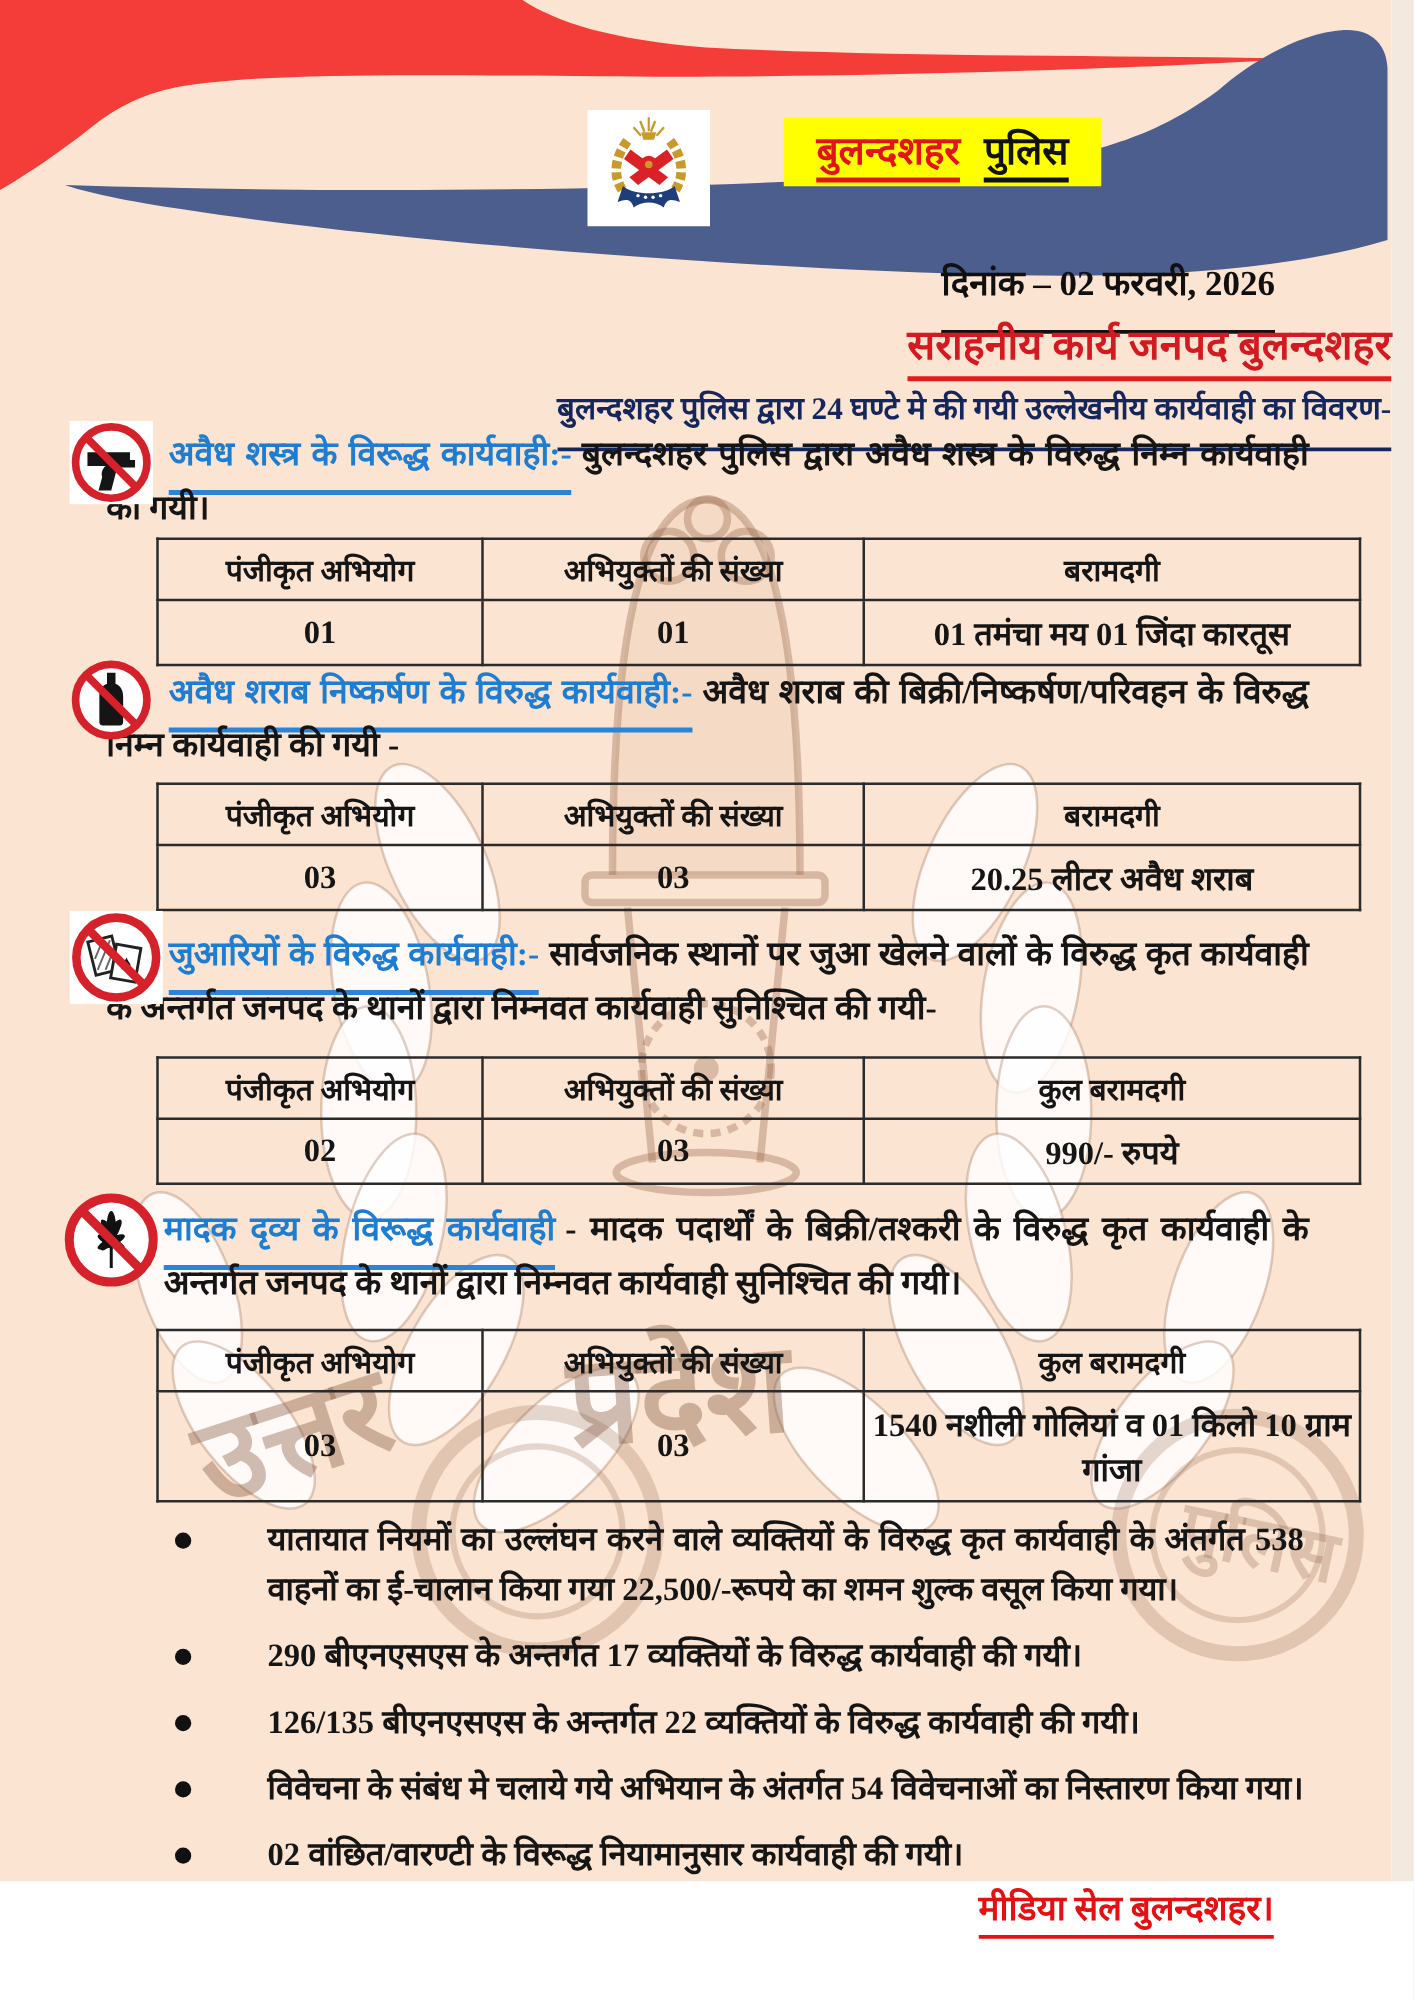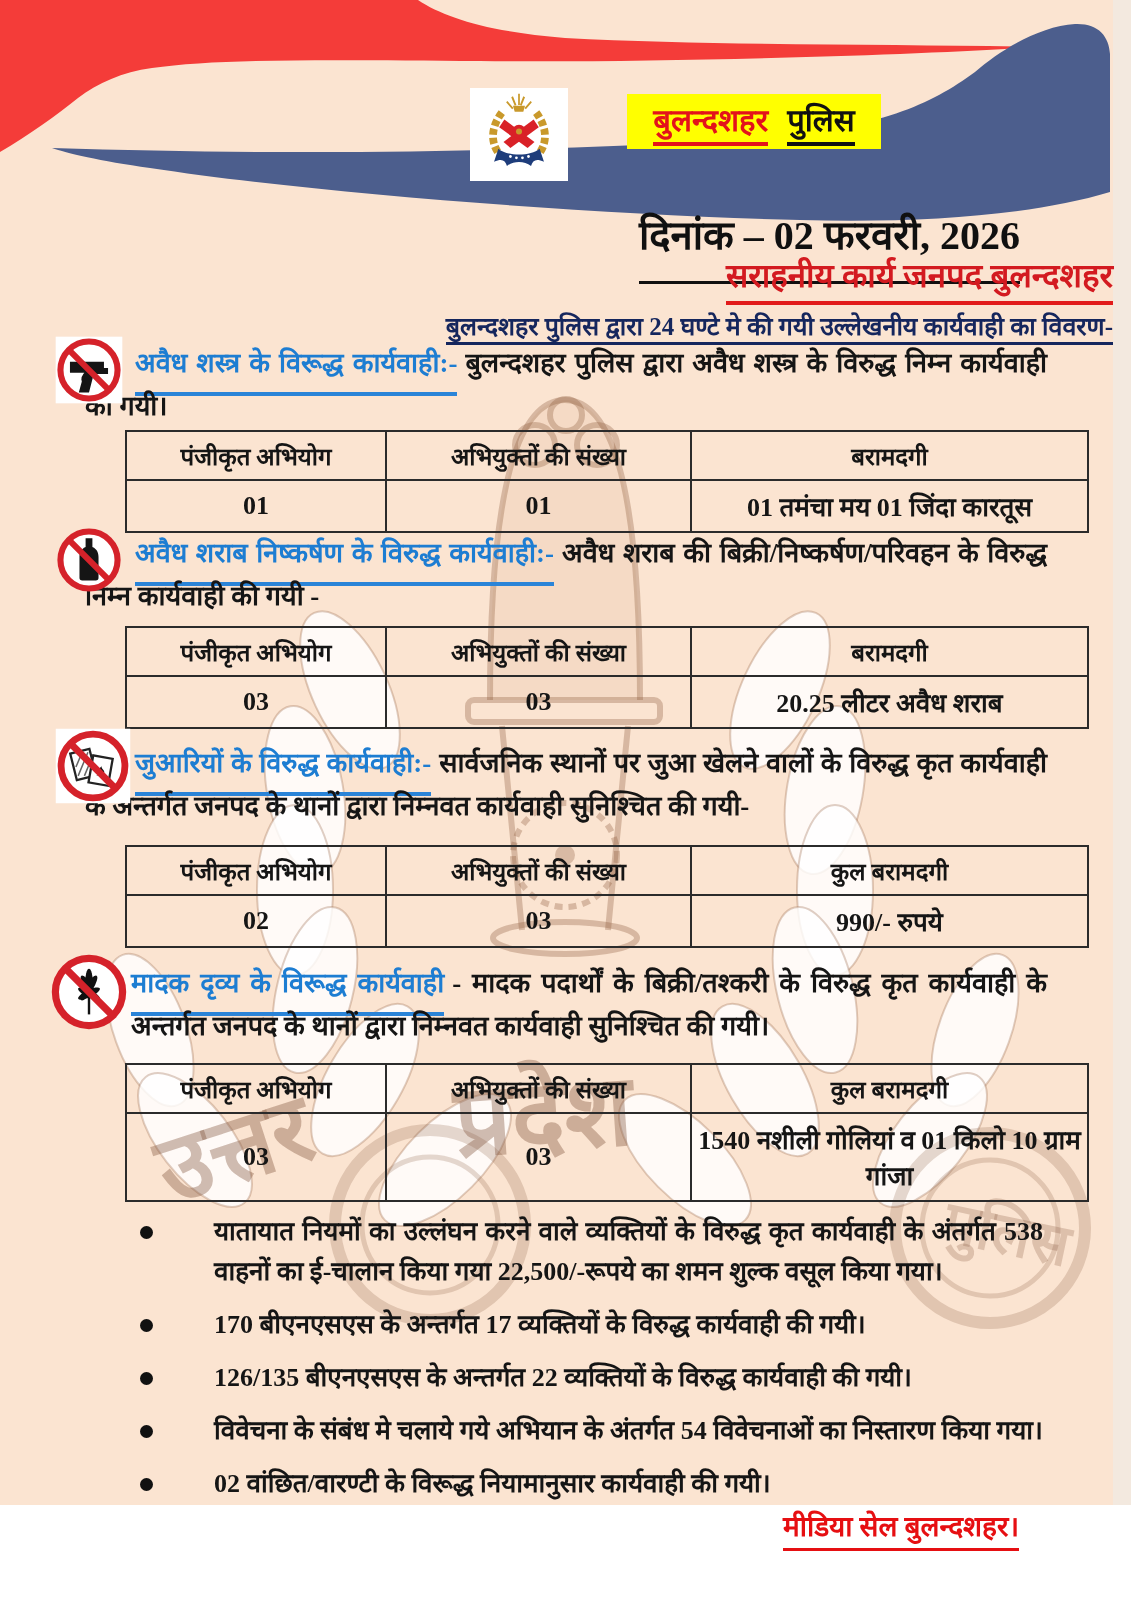--- a/index.html
+++ b/index.html
@@ -11,29 +11,29 @@
   .watermark{position:absolute;left:0;top:0;z-index:1;pointer-events:none;}
   .z{position:absolute;z-index:2;}
 
   .logo{left:470px;top:88px;width:98px;height:93px;background:#fff;display:flex;
         align-items:center;justify-content:center;}
   .badge{left:627px;top:94px;width:254px;height:55px;background:#ffff00;display:flex;
          align-items:center;justify-content:center;gap:19px;white-space:nowrap;}
   .badge-red{color:#e3131b;font-size:31px;font-weight:800;border-bottom:4px solid #e3131b;padding-bottom:2px;}
   .badge-black{color:#111;font-size:31px;font-weight:800;border-bottom:4px solid #111;padding-bottom:2px;}
 
-  .date{top:206px;right:111px;font-size:40px;font-weight:700;color:#101010;
+  .date{top:206px;right:111px;font-size:28px;font-weight:700;color:#101010;
         border-bottom:3px solid #101010;padding-bottom:20px;}
   .center{left:0;width:1113px;text-align:right;}
   .title-wrap{top:252px;}
   .title{display:inline-block;font-size:33px;font-weight:700;color:#d31a20;
          border-bottom:4px solid #e21b1b;padding-bottom:4px;}
   .subtitle-wrap{top:308px;}
   .subtitle{display:inline-block;font-size:25px;font-weight:700;color:#15265d;
-            border-bottom:3px solid #15265d;padding-bottom:0;}
+            border-bottom:3px solid #15265d;padding-bottom:16px;}
 
   .section{left:85px;width:962px;}
   .sec-text{margin:0;font-size:27px;line-height:43px;font-weight:600;text-align:justify;text-indent:50px;}
   .s4 .sec-text{text-indent:0;padding-left:46px;}
   .sec-head{color:#1d7dd2;font-weight:700;border-bottom:4px solid #2a84d8;padding-bottom:14px;
             -webkit-box-decoration-break:clone;box-decoration-break:clone;}
   .sec-body{margin-left:8px;}
   .s1{top:342px;} .s2{top:532px;} .s3{top:742px;} .s4{top:962px;}
 
   .pro-icon{position:absolute;left:-30px;top:-6px;width:68px;height:68px;}
@@ -292,20 +292,20 @@
         <tr>
       <td>03</td>
       <td>03</td>
       <td>1540 नशीली गोलियां व 01 किलो 10 ग्राम गांजा</td>
     </tr>
       </tbody>
   </table>
 
   <ul class="bullets">
       <li><span>यातायात नियमों का उल्लंघन करने वाले व्यक्तियों के विरुद्ध कृत कार्यवाही के अंतर्गत </span><span class="b">538 वाहनों</span><span> का ई-चालान किया गया </span><span class="b">22,500/-रूपये</span><span> का शमन </span><span class="b">शुल्क</span><span> वसूल किया गया।</span></li>
-      <li><span class="b">170 बीएनएसएस</span><span> के अन्तर्गत </span><span class="b">17 व्यक्तियों</span><span> के विरुद्ध कार्यवाही की गयी।</span></li>
+      <li><span class="b">290 बीएनएसएस</span><span> के अन्तर्गत </span><span class="b">17 व्यक्तियों</span><span> के विरुद्ध कार्यवाही की गयी।</span></li>
       <li><span class="b">126/135 बीएनएसएस</span><span> के अन्तर्गत </span><span class="b">22 व्यक्तियों</span><span> के विरुद्ध कार्यवाही की गयी।</span></li>
       <li><span>विवेचना के संबंध मे चलाये गये अभियान के अंतर्गत </span><span class="b">54 विवेचनाओं का निस्तारण</span><span> किया गया।</span></li>
       <li><span class="b">02 वांछित/वारण्टी</span><span> के विरूद्ध नियामानुसार कार्यवाही की गयी।</span></li>
     </ul>
 
   <div class="footer z">मीडिया सेल बुलन्दशहर।</div>
 </div>
 
 </body></html>

